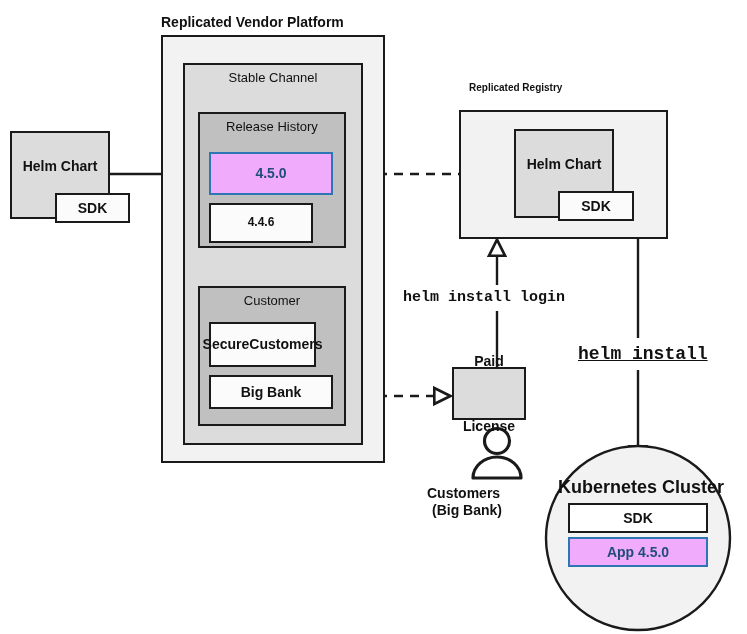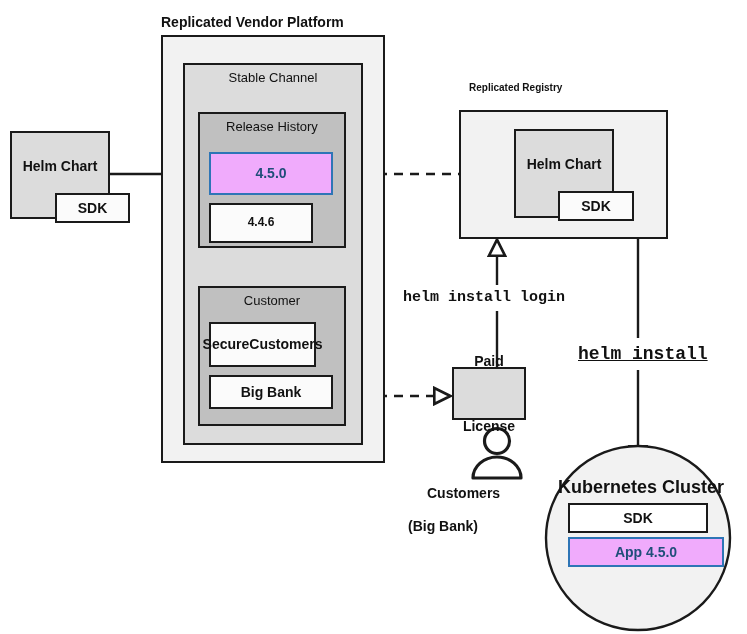--- a/index.html
+++ b/index.html
@@ -122,24 +122,24 @@
 
   <div class="mono" style="left:403px;top:289px;font-size:15px;">helm install login</div>
   <div class="mono" style="left:578px;top:344px;font-size:18px;text-decoration:underline;">helm install</div>
 
   <div class="node fill-light" style="left:452px;top:367px;width:74px;height:53px;font-size:14px;flex-direction:column;gap:48px;">
     <span>Paid</span>
     <span>License</span>
   </div>
 
   <div class="cap" style="left:427px;top:485px;width:140px;font-size:14px;">Customers</div>
-  <div class="cap" style="left:408px;top:502px;width:140px;font-size:14px;margin-top:16px;">(Big Bank)</div>
+  <div class="cap" style="left:432px;top:502px;width:140px;font-size:14px;">(Big Bank)</div>
 
   <div class="cap" style="left:558px;top:477px;width:160px;font-size:18px;">Kubernetes Cluster</div>
 
   <div class="node" style="left:568px;top:503px;width:140px;height:30px;background:#ffffff;font-size:14px;">
     <span>SDK</span>
   </div>
-  <div class="node fill-blue" style="left:568px;top:537px;width:156px;height:30px;font-size:14px;">
+  <div class="node fill-blue" style="left:568px;top:537px;width:140px;height:30px;font-size:14px;">
     <span>App 4.5.0</span>
   </div>
 
 </div>
 
 </body></html>

